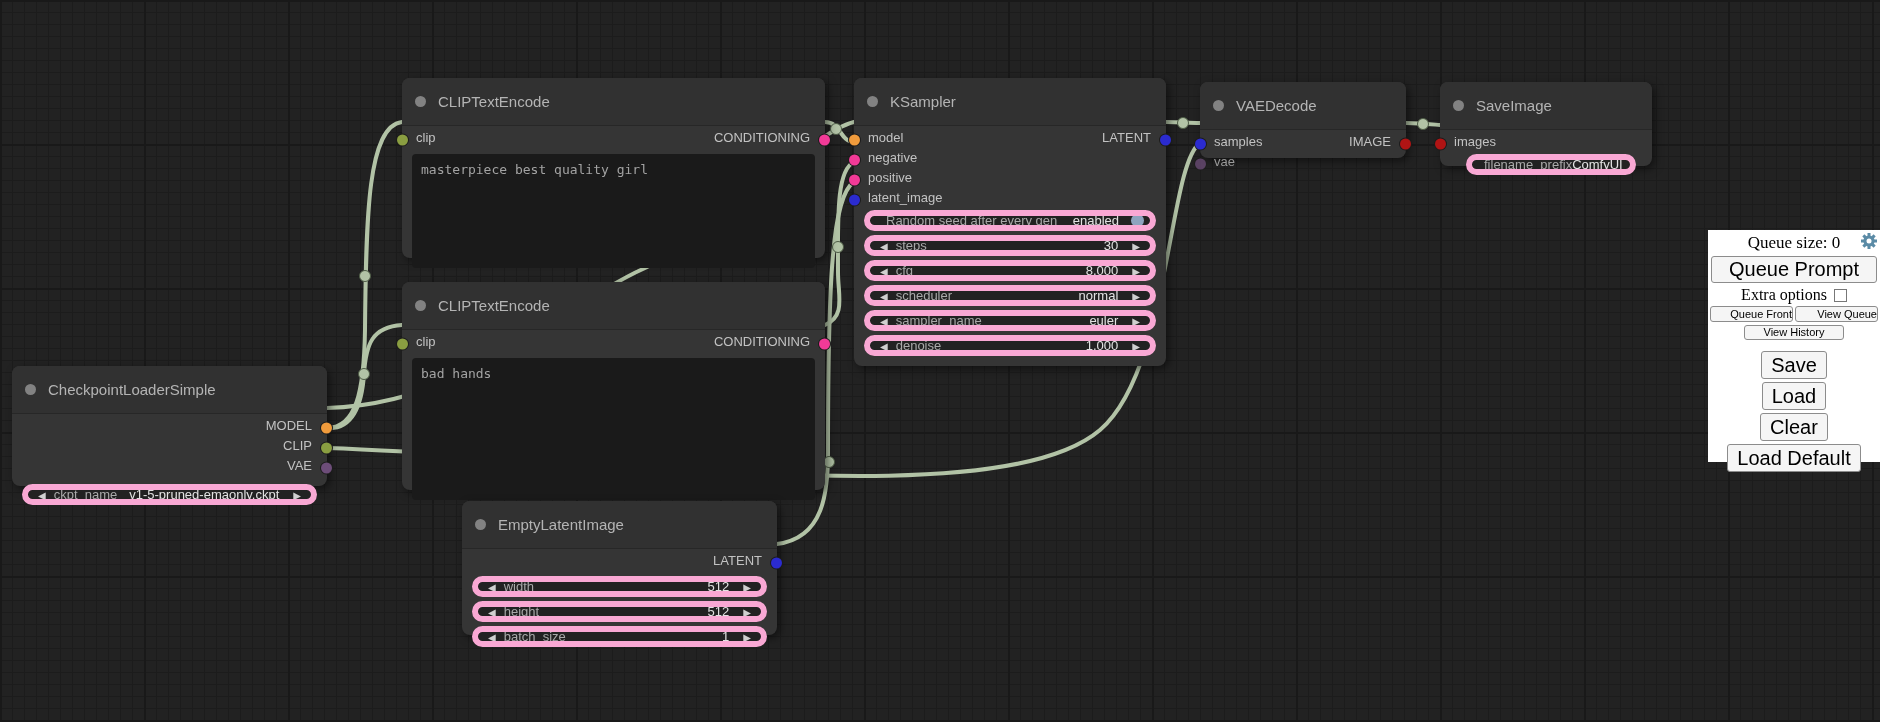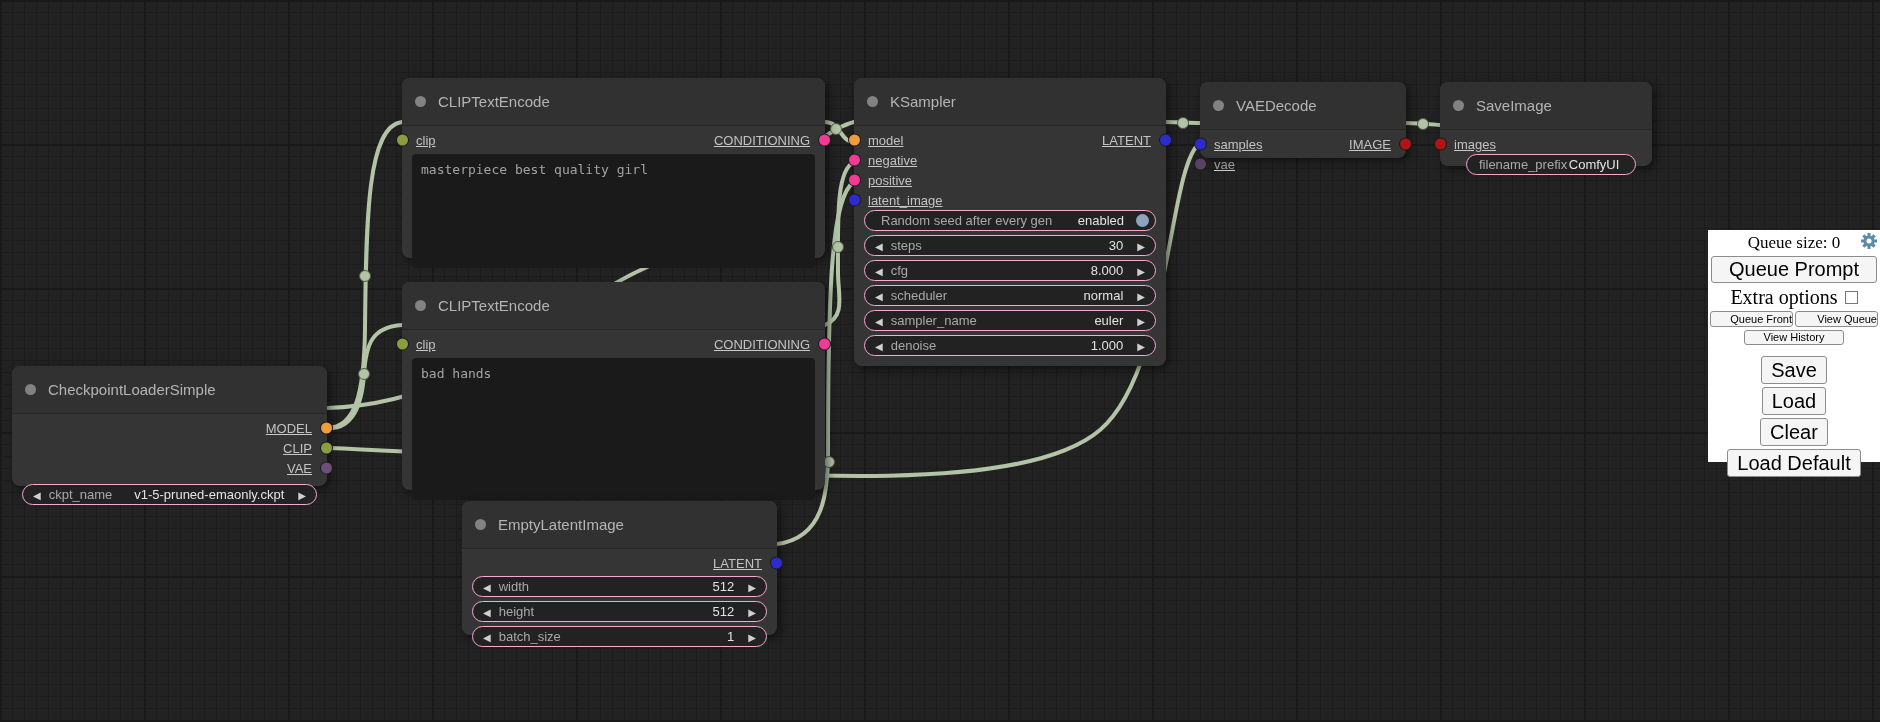--- a/index.html
+++ b/index.html
@@ -26,34 +26,34 @@
     color:#c8c8c8;
   }
   .node-title {
     height:48px; display:flex; align-items:center;
     background:#313131; border-radius:8px 8px 0 0;
     border-bottom:1px solid #272727;
     color:#b4b4b4; font-size:15px;
   }
   .tdot { width:11px; height:11px; border-radius:50%; background:#828282; margin:0 12px 0 13px; flex:0 0 auto; }
   .node-body { padding-top:4px; }
-  .slot-row { position:relative; height:20px; display:flex; align-items:center; font-size:13px;text-decoration:underline; }
+  .slot-row { position:relative; height:20px; display:flex; align-items:flex-start; font-size:13px; }
   .slot-row.dual { justify-content:space-between; }
   .slot-row.out-only { justify-content:flex-end; }
   .pdot { width:11px; height:11px; border-radius:50%; box-shadow:0 0 0 1px #1c1c1c; flex:0 0 auto; }
   .in-dot { position:absolute; left:-5px; top:50%; transform:translateY(-50%); }
   .out-dot { position:absolute; right:-5px; top:50%; transform:translateY(-50%); }
   .in-label { margin-left:14px; color:#c2c2c2; }
   .out-label { margin-right:15px; color:#c2c2c2; }
   .c-model { background:#f09b3c; } .c-clip { background:#8a9e41; } .c-vae { background:#6d4d79; }
   .c-cond { background:#f23a97; } .c-latent { background:#2b2bd0; } .c-image { background:#b01414; }
 
   .widget {
     height:21px; margin:0 10px 4px 10px;
-    background:#222222; border:1px solid #f9a8d4; border-radius:12px;
+    background:#222222; border:6px solid #f9a8d4; border-radius:12px;
     display:flex; align-items:center; font-size:13px; overflow:hidden;
   }
   .arrowL::before { content:"◀"; font-size:10px; color:#cfcfcf; }
   .arrowR::before { content:"▶"; font-size:10px; color:#cfcfcf; }
   .arrowL { padding:0 8px 0 10px; } .arrowR { padding:0 10px 0 8px; }
   .w-label { color:#a9a9a9; flex:0 0 auto; }
   .w-spacer { flex:1; }
   .w-value { color:#e2e2e2; padding-right:6px; }
   .widget.no-arrows .w-label { padding-left:16px; }
   .widget.no-arrows .w-value { flex:0 0 auto; }
@@ -71,21 +71,21 @@
     position:absolute; left:1708px; top:230px; width:172px; height:232px;
     background:#ffffff; z-index:3; color:#000;
   }
   .q-size { font-family:"Liberation Serif", serif; font-size:17px; text-align:center; padding-top:3px; }
   .gear { position:absolute; right:2px; top:2px; width:18px; height:18px; cursor:pointer; }
   .qbtn {
     display:block; background:#f5f5f5; border:1px solid #8c8c8c; border-radius:3px;
     font-family:"Liberation Sans", sans-serif; color:#000; text-align:center; cursor:pointer;
   }
   .q-prompt { width:calc(100% - 6px); margin:3px auto 0 auto; font-size:20px; height:27px; line-height:25px; }
-  .q-extra { font-family:"Liberation Serif", serif; font-size:20px; text-align:center; margin-top:3px; display:flex; align-items:center; justify-content:center; }
+  .q-extra { font-family:"Liberation Serif", serif; font-size:16px; text-align:center; margin-top:3px; display:flex; align-items:center; justify-content:center; }
   .q-check { display:inline-block; width:13px; height:13px; border:1px solid #777; background:#fff; margin-left:7px; }
   .q-row { display:flex; gap:2px; margin:2px 2px 0 2px; }
   .q-row .qbtn { flex:1; font-size:11px; height:16px; line-height:14px;text-align:right; }
   .q-history { width:100px; margin:3px auto 0 auto; font-size:11px; height:15px; line-height:13px; }
   .q-stack { display:flex; flex-direction:column; align-items:center; gap:3px; margin-top:11px; }
   .q-stack .qbtn { font-size:20px; height:28px; line-height:26px; padding:0 9px; }
 </style>
 </head>
 <body>
 

